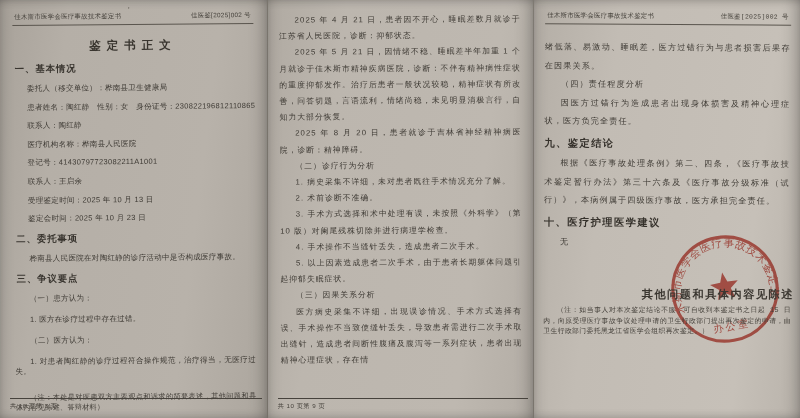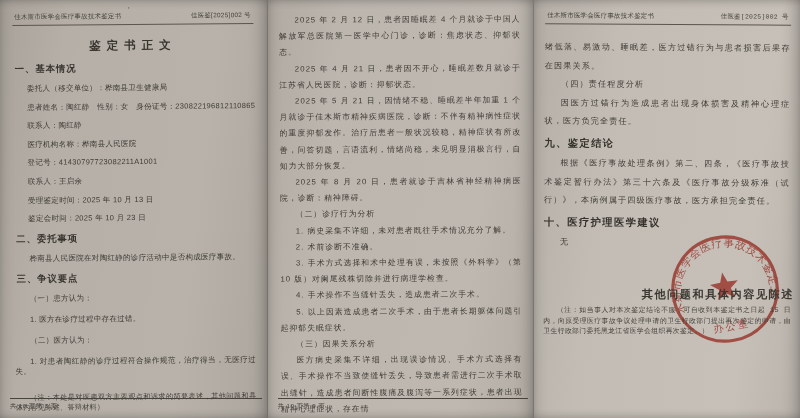--- a/index.html
+++ b/index.html
@@ -100,21 +100,20 @@
       <div class="claim">1. 对患者陶红静的诊疗过程符合操作规范，治疗得当，无医疗过失。</div>
       <div class="note1">（注：本处是对医患双方主要观点和诉求的简要表述，其他问题和具体内容见陈述、答辩材料）</div>
     </div>
     <div class="ftr">
       <span>共 10 页第 3 页</span>
     </div>
   </div>
 
   <div class="page pg2">
     <div class="inner">
-      <div class="para">2025 年 2 月 12 日，患者因睡眠差 4 个月就诊于中国人解放军总医院第一医学中心门诊，诊断：焦虑状态、抑郁状态。</div>
       <div class="para">2025 年 4 月 21 日，患者因不开心，睡眠差数月就诊于江苏省人民医院，诊断：抑郁状态。</div>
       <div class="para">2025 年 5 月 21 日，因情绪不稳、睡眠差半年加重 1 个月就诊于佳木斯市精神疾病医院，诊断：不伴有精神病性症状的重度抑郁发作。治疗后患者一般状况较稳，精神症状有所改善，问答切题，言语流利，情绪尚稳，未见明显消极言行，自知力大部分恢复。</div>
       <div class="para">2025 年 8 月 20 日，患者就诊于吉林省神经精神病医院，诊断：精神障碍。</div>
       <div class="para">（二）诊疗行为分析</div>
       <div class="para">1. 病史采集不详细，未对患者既往手术情况充分了解。</div>
       <div class="para">2. 术前诊断不准确。</div>
       <div class="para">3. 手术方式选择和术中处理有误，未按照《外科学》（第 10 版）对阑尾残株切除并进行病理学检查。</div>
       <div class="para">4. 手术操作不当缝针丢失，造成患者二次手术。</div>
       <div class="para">5. 以上因素造成患者二次手术，由于患者长期躯体问题引起抑郁失眠症状。</div>
       <div class="para">（三）因果关系分析</div>

